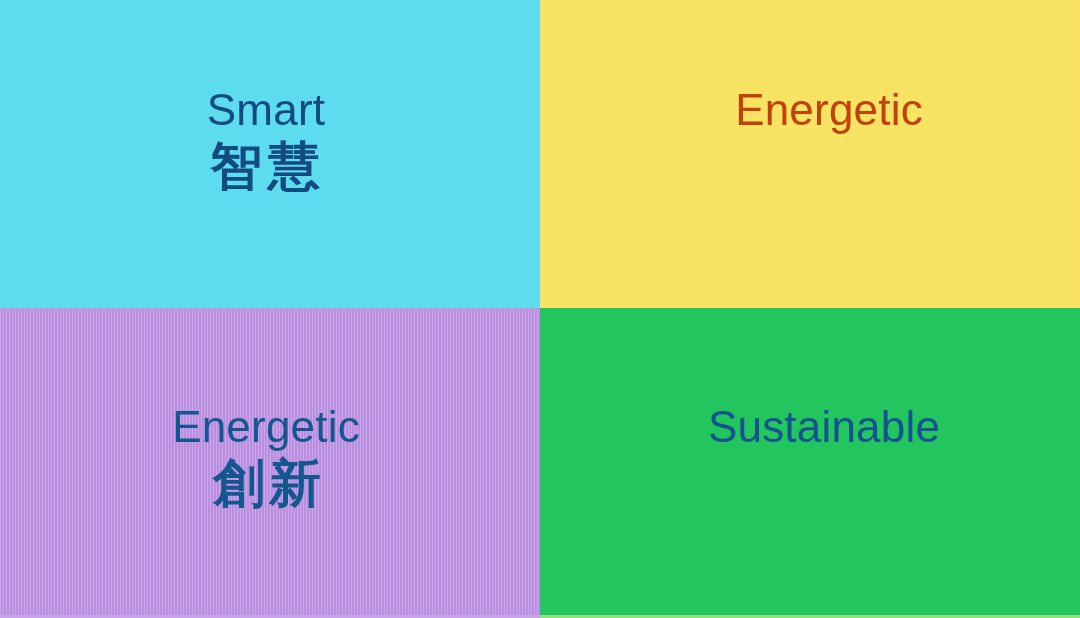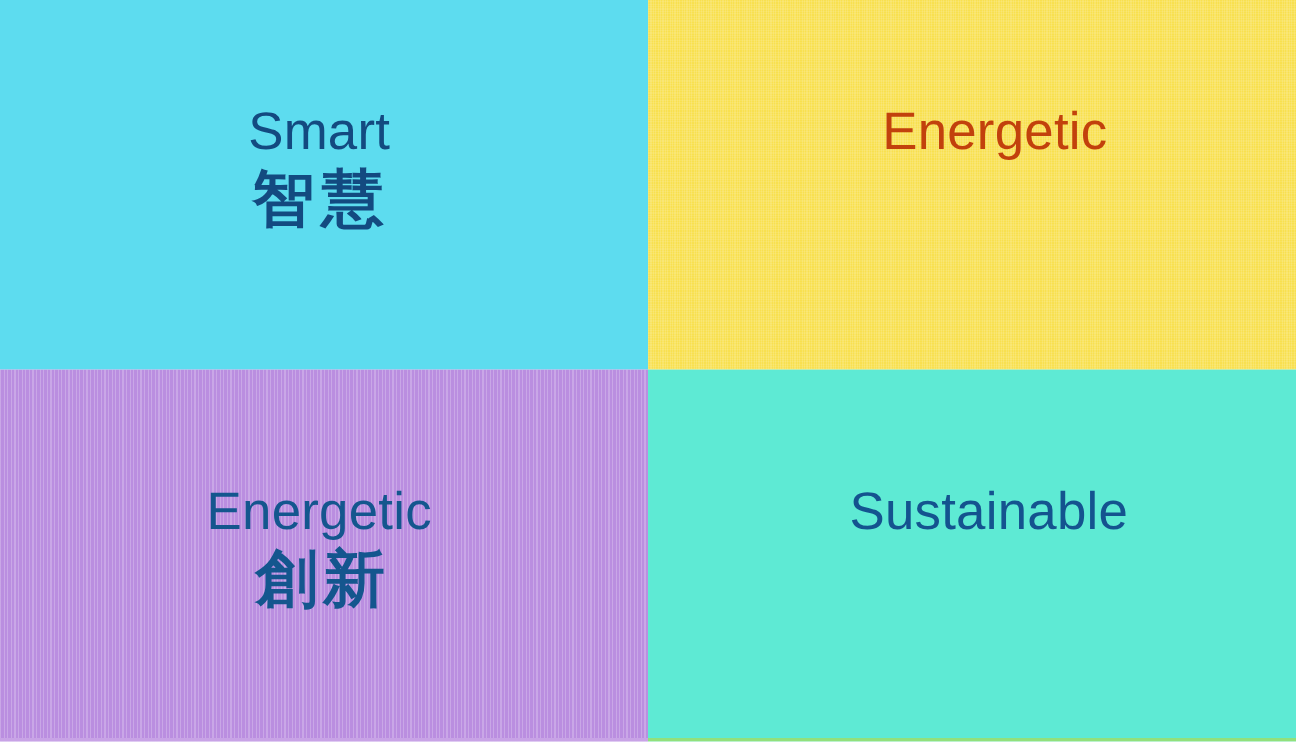--- a/index.html
+++ b/index.html
@@ -140,21 +140,21 @@
     </div>
   </div>
 
   <div class="panel row-bottom q-innovative textured textured-strong" style="background: rgb(186, 142, 224); color: rgb(20, 86, 142);">
     <div class="panel-inner">
       <div class="label-en">Energetic</div>
       <div class="label-zh">創新</div>
     </div>
   </div>
 
-  <div class="panel row-bottom q-sustainable" style="background: #5eead4; color: rgb(20, 83, 143);">
+  <div class="panel row-bottom q-sustainable" style="background: #22c55e; color: rgb(20, 83, 143);">
     <div class="panel-inner">
       <div class="label-en">Sustainable</div>
     </div>
   </div>
 
   <div class="bottom-edge">
     <span style="background: rgb(200, 163, 230);"></span>
     <span style="background: rgb(146, 224, 124);"></span>
   </div>
 

